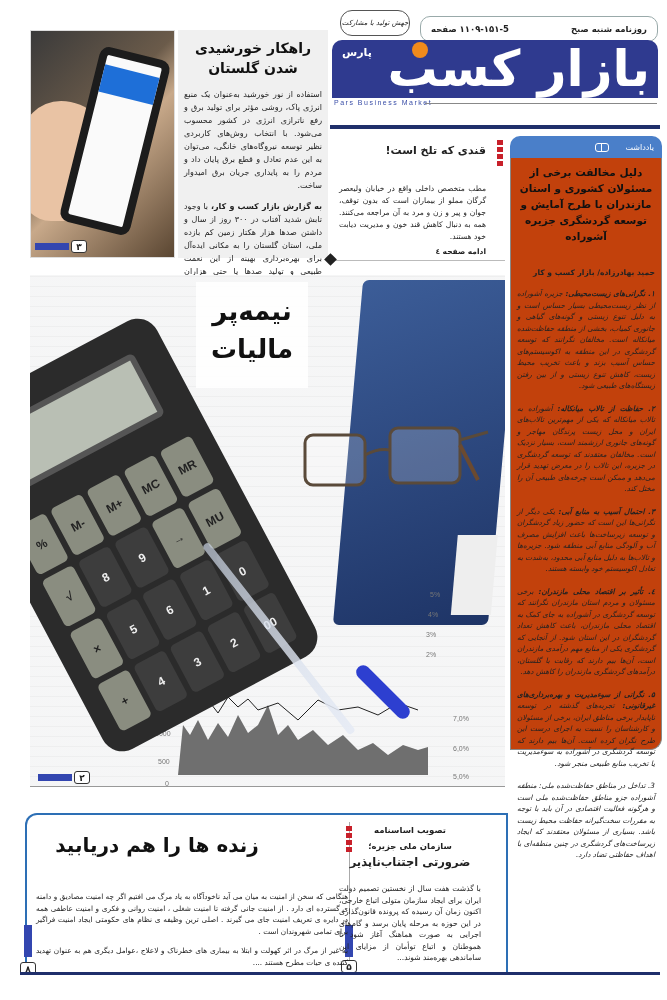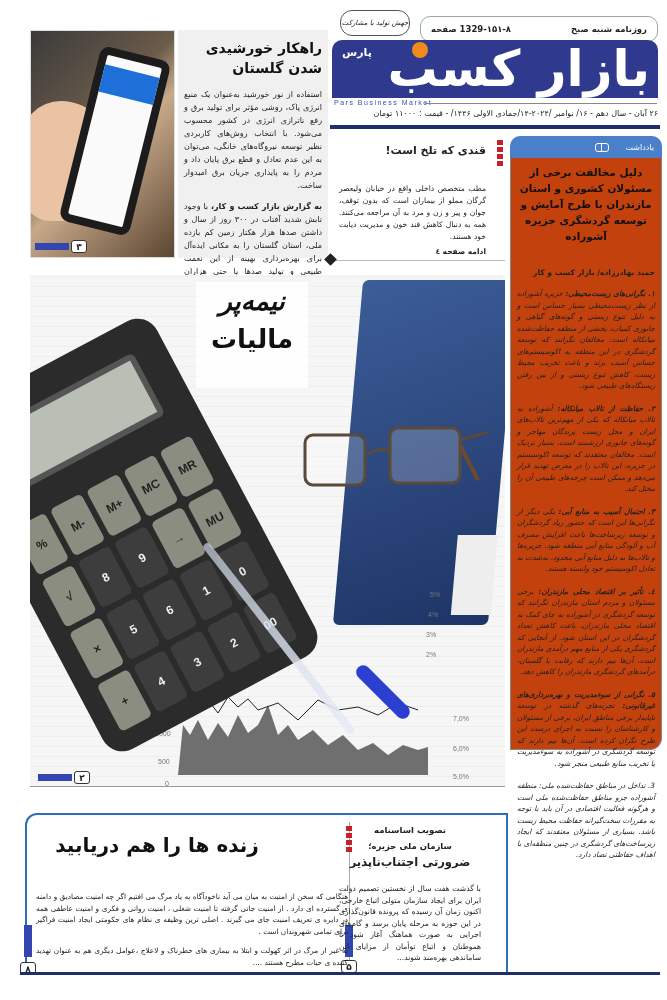--- a/index.html
+++ b/index.html
@@ -25,21 +25,21 @@
   #phone-img { left: 30px; top: 30px; width: 145px; height: 228px; background: linear-gradient(135deg,#3a3a3a 0%,#6b5b4a 40%,#c8a98a 55%,#5a4632 100%); overflow: hidden; border: 1px solid #ddd; }
   #phone-img .screen { position: absolute; left: 48px; top: 20px; width: 72px; height: 180px; background: #fafafa; border: 8px solid #1c1c1c; border-radius: 10px; transform: rotate(14deg); }
   #phone-img .screen .bar { position: absolute; left: 0; top: 10px; width: 100%; height: 28px; background: #1e6fd8; }
   #phone-img .hand { position: absolute; left: -10px; top: 70px; width: 90px; height: 120px; background: #e9c3a4; border-radius: 40px 50px 40px 30px; }
   .page-tag { position: absolute; display: flex; align-items: center; gap: 2px; }
   .page-tag .num { width: 16px; height: 13px; border: 1px solid #333; border-radius: 3px; background: #fff; font-size: 9px; font-weight: bold; display: flex; align-items: center; justify-content: center; }
   .page-tag .brand { height: 7px; width: 34px; background: #3346b0; color: #fff; font-size: 5px; display: flex; align-items: center; justify-content: center; }
 
   
   #golestan { left: 178px; top: 30px; width: 150px; height: 228px; background: #f0f0f0; padding: 4px 6px; }
-  #golestan h2 { font-size: 14px; font-weight: bold; text-align: right; line-height: 20px; margin-top: 4px; color: #111; }
+  #golestan h2 { font-size: 14px; font-weight: bold; text-align: center; line-height: 20px; margin-top: 4px; color: #111; }
   #golestan p { font-size: 8px; line-height: 13px; text-align: justify; margin-top: 10px; color: #222; }
   #golestan p + p { margin-top: 8px; }
 
   
   #sweet { left: 335px; top: 140px; width: 155px; height: 118px; padding: 0 4px; }
   #sweet h3 { font-size: 11px; font-weight: bold; text-align: right; margin-top: 4px; }
   #sweet p { font-size: 7.6px; line-height: 12px; text-align: justify; margin-top: 26px; }
   #sweet .cont { font-size: 7.5px; font-weight: bold; margin-top: 4px; }
   #sweet-rule { left: 330px; top: 260px; width: 175px; height: 1px; background: #bbb; }
   #center-diamond { left: 326px; top: 255px; width: 9px; height: 9px; background: #222; transform: rotate(45deg); }
@@ -64,21 +64,21 @@
   #main-img .calc .disp { position: absolute; left: 28px; top: 30px; width: 180px; height: 70px; background: #b9bfb4; border: 6px solid #555; border-radius: 6px; }
   #main-img .calc .keys { position: absolute; left: 20px; top: 130px; width: 200px; height: 230px; display: grid; grid-template-columns: repeat(5, 1fr); gap: 6px; }
   #main-img .calc .keys span { background: #3d3d3d; border-radius: 5px; color: #eee; font-size: 12px; font-weight: bold; display: flex; align-items: center; justify-content: center; font-family: "Liberation Sans", sans-serif; direction: ltr; }
   #main-img .calc .keys span.g { background: #8a8d80; color: #222; }
   #main-img .chart { position: absolute; left: 148px; top: 420px; width: 250px; height: 80px; }
   #main-img .glasses { position: absolute; left: 270px; top: 145px; width: 190px; height: 75px; }
   #main-img .pen { position: absolute; left: 175px; top: 265px; width: 240px; height: 8px; background: linear-gradient(90deg, rgba(200,210,225,.7), rgba(230,235,245,.9)); transform: rotate(52deg); transform-origin: left center; border-radius: 4px; }
   #main-img .pen-cap { position: absolute; left: 318px; top: 410px; width: 70px; height: 14px; background: #2d3fd0; border-radius: 7px; transform: rotate(45deg); }
   #title-box { left: 196px; top: 282px; width: 112px; height: 106px; background: rgba(255,255,255,.88); text-align: center; }
   #title-box div { font-size: 26px; font-weight: bold; line-height: 38px; color: #111; }
-  #title-box div:first-child { margin-top: 0; font-style: italic; }
+  #title-box div:first-child { margin-top: 10px; }
   .chart-tick { position: absolute; font-size: 7px; color: #777; direction: ltr; font-family: "Liberation Sans", sans-serif; }
 
   
   #bottom-frame { left: 25px; top: 813px; width: 483px; height: 160px; border: 2px solid #2d6fb5; border-bottom: none; border-radius: 12px 0 0 0; }
   #migration { left: 335px; top: 815px; width: 150px; height: 155px; padding: 0 4px; }
   #migration .k1 { font-size: 8.5px; font-weight: bold; text-align: center; margin-top: 10px; }
   #migration .k2 { font-size: 8.5px; font-weight: bold; text-align: center; margin-top: 6px; }
   #migration h3 { font-size: 11.5px; font-weight: bold; text-align: center; margin-top: 4px; }
   #migration p { font-size: 7.6px; line-height: 11.5px; text-align: justify; margin-top: 14px; }
   #alive { left: 36px; top: 815px; width: 312px; height: 155px; }
@@ -88,30 +88,29 @@
   .vert-strip { position: absolute; width: 8px; height: 32px; background: #3346b0; }
   .vline { position: absolute; width: 1px; background: #aaa; }
 </style>
 </head>
 <body>
 
 <div id="masthead" class="abs">
   <div id="slogan">جهش تولید با مشارکت</div>
   <div id="top-pill">
     <span>روزنامه شنبه صبح</span>
-    <span>1329-۱۵۱-۸ صفحه</span>
+    <span>۱۱۰۹-۱۵۱-5 صفحه</span>
   </div>
   <div id="logo-band">
     <div id="logo-text">بازار کسب کار</div>
     <div id="logo-dot"></div>
     <div id="logo-pars">پارس</div>
   </div>
   <div id="logo-en">Pars Business Market</div>
   <div id="logo-en-line"></div>
-  <div id="dateline">۲۶ آبان - سال دهم - ۱۶/ نوامبر /۲۰۲۴-۱۴/جمادی الاولی ۱۴۴۶/ - قیمت : ۱۱۰۰۰ تومان</div>
 </div>
 <div id="mast-rule" class="abs"></div>
 
 <div id="phone-img" class="abs">
   <div class="hand"></div>
   <div class="screen">
       <div class="bar"></div>
     </div>
   <div class="page-tag" style="left:4px; bottom:4px;">
     <span class="num">۳</span>
@@ -146,21 +145,21 @@
 <div id="center-diamond" class="abs"></div>
 
 <div id="editorial-tab" class="abs">
   <span>یادداشت</span>
   <span class="book"></span>
 </div>
 <div id="editorial" class="abs">
   <h2>دلیل مخالفت برخی از مسئولان کشوری و استان مازندران با طرح آمایش و توسعه گردشگری جزیره آشوراده</h2>
   <div class="byline">حمید بهادرزاده/ بازار کسب و کار</div>
   <div class="point"><b>۱. نگرانی‌های زیست‌محیطی:</b><span> جزیره آشوراده از نظر زیست‌محیطی بسیار حساس است و به دلیل تنوع زیستی و گونه‌های گیاهی و جانوری کمیاب، بخشی از منطقه حفاظت‌شده میانکاله است. مخالفان نگرانند که توسعه گردشگری در این منطقه به اکوسیستم‌های حساس آسیب بزند و باعث تخریب محیط زیست، کاهش تنوع زیستی و از بین رفتن زیستگاه‌های طبیعی شود.</span></div>
-  <div class="point"><b>۲. حفاظت از تالاب میانکاله:</b><span> آشوراده به تالاب میانکاله که یکی از مهم‌ترین تالاب‌های ایران و محل زیست پرندگان مهاجر و گونه‌های جانوری ارزشمند است، بسیار نزدیک است. مخالفان معتقدند که توسعه اکوسیستم در جزیره، این تالاب را در معرض تهدید قرار می‌دهد و ممکن است چرخه‌های طبیعی آن را مختل کند.</span></div>
+  <div class="point"><b>۲. حفاظت از تالاب میانکاله:</b><span> آشوراده به تالاب میانکاله که یکی از مهم‌ترین تالاب‌های ایران و محل زیست پرندگان مهاجر و گونه‌های جانوری ارزشمند است، بسیار نزدیک است. مخالفان معتقدند که توسعه گردشگری در جزیره، این تالاب را در معرض تهدید قرار می‌دهد و ممکن است چرخه‌های طبیعی آن را مختل کند.</span></div>
   <div class="point"><b>۳. احتمال آسیب به منابع آبی:</b><span> یکی دیگر از نگرانی‌ها این است که حضور زیاد گردشگران و توسعه زیرساخت‌ها باعث افزایش مصرف آب و آلودگی منابع آبی منطقه شود. جزیره‌ها و تالاب‌ها به دلیل منابع آبی محدود، به‌شدت به تعادل اکوسیستم خود وابسته هستند.</span></div>
   <div class="point"><b>٤. تأثیر بر اقتصاد محلی مازندران:</b><span> برخی مسئولان و مردم استان مازندران نگرانند که توسعه گردشگری در آشوراده به جای کمک به اقتصاد محلی مازندران، باعث کاهش تعداد گردشگران در این استان شود. از آنجایی که گردشگری یکی از منابع مهم درآمدی مازندران است، آن‌ها بیم دارند که رقابت با گلستان، درآمدهای گردشگری مازندران را کاهش دهد.</span></div>
   <div class="point"><b>۵. نگرانی از سوءمدیریت و بهره‌برداری‌های غیرقانونی:</b><span> تجربه‌های گذشته در توسعه ناپایدار برخی مناطق ایران، برخی از مسئولان و کارشناسان را نسبت به اجرای درست این طرح نگران کرده است. آن‌ها بیم دارند که توسعه گردشگری در آشوراده به سوءمدیریت یا تخریب منابع طبیعی منجر شود.</span></div>
   <div class="point"><b></b><span>3. تداخل در مناطق حفاظت‌شده ملی: منطقه آشوراده جزو مناطق حفاظت‌شده ملی است و هرگونه فعالیت اقتصادی در آن باید با توجه به مقررات سخت‌گیرانه حفاظت محیط زیست باشد. بسیاری از مسئولان معتقدند که ایجاد زیرساخت‌های گردشگری در چنین منطقه‌ای با اهداف حفاظتی تضاد دارد.</span></div>
 </div>
 
 <div id="main-img" class="abs">
   <div class="sheet"></div>
   <div class="book">
       <div class="pages"></div>

